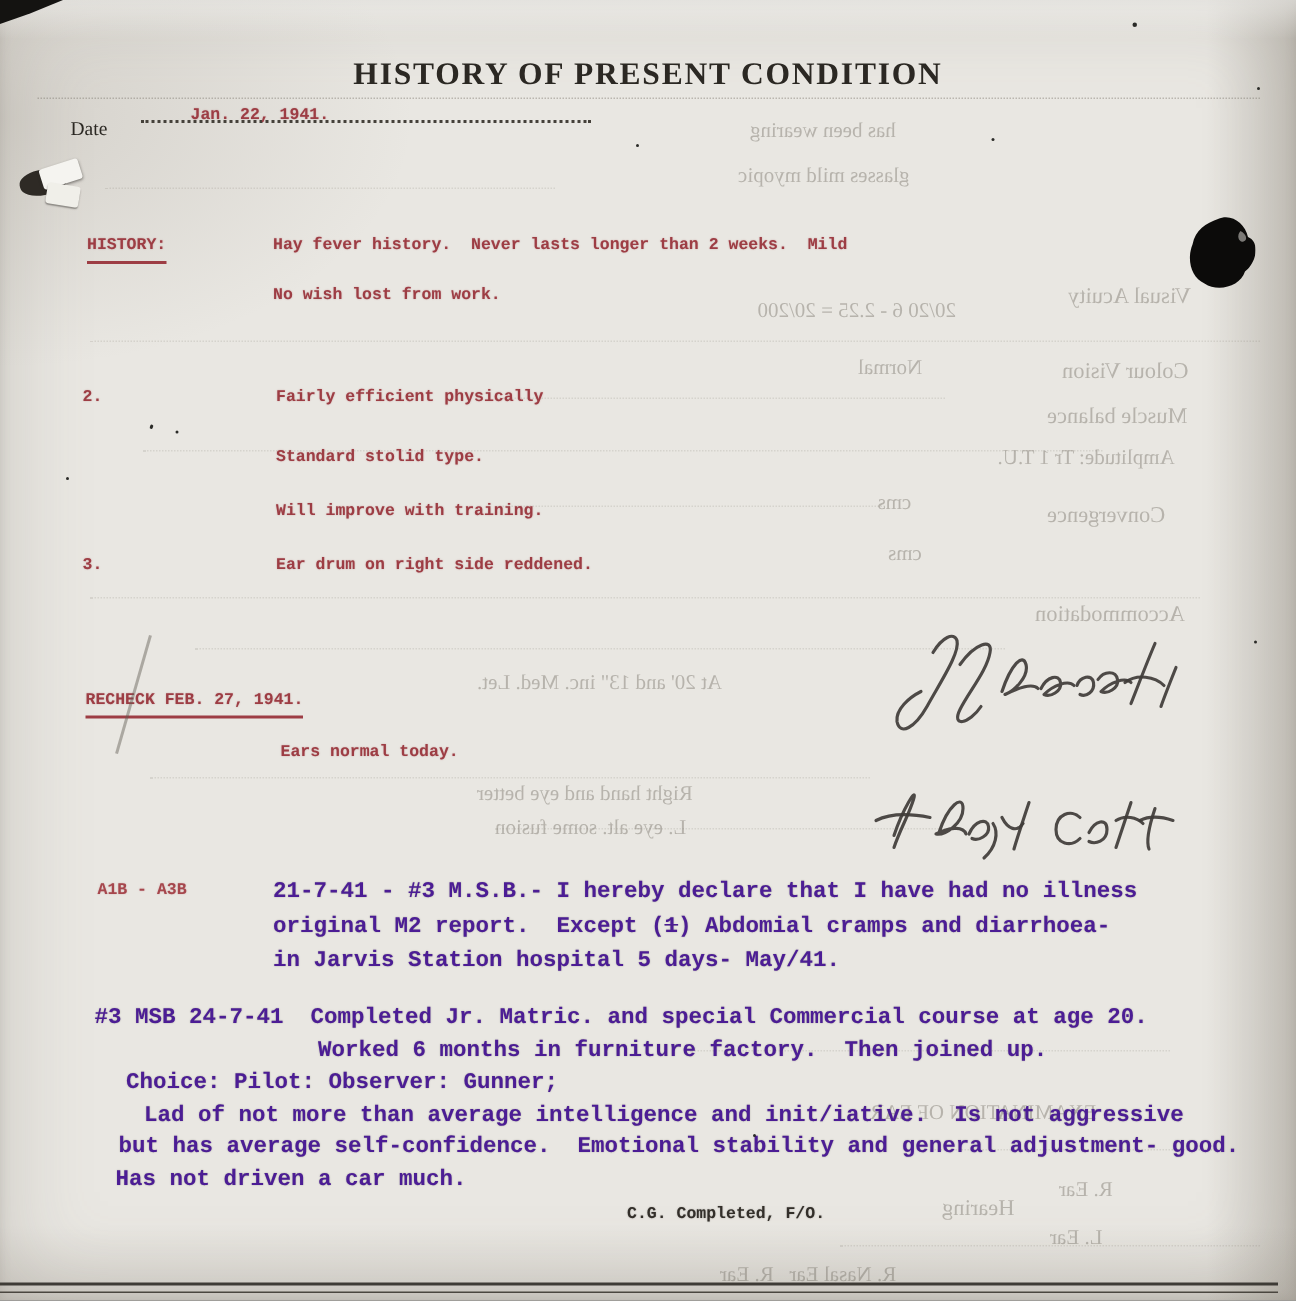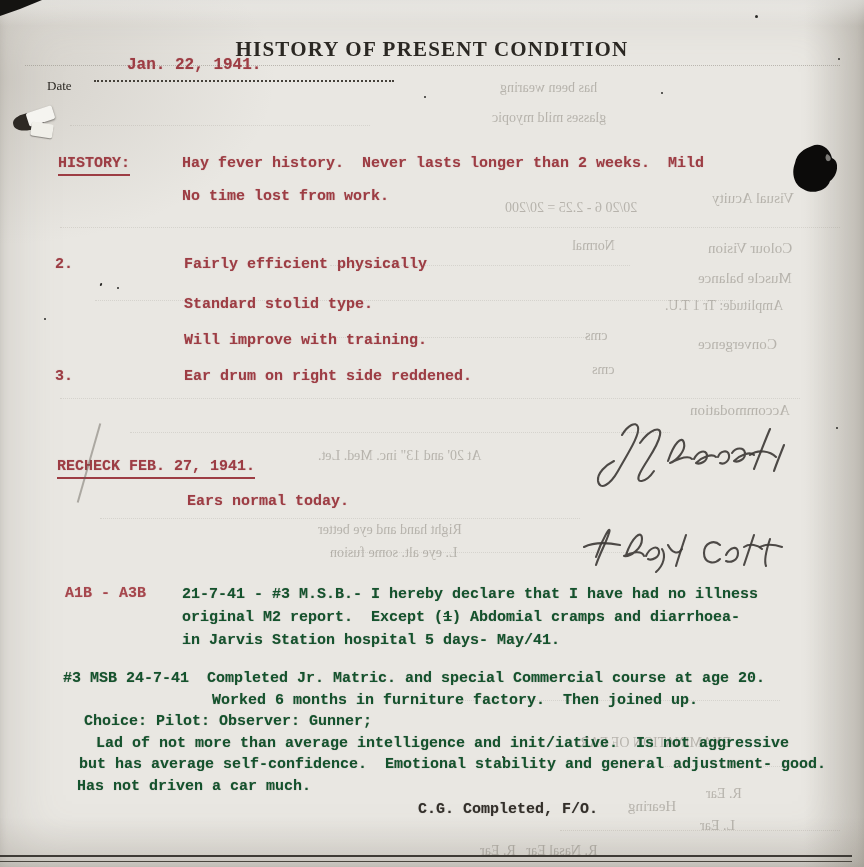--- a/index.html
+++ b/index.html
@@ -8,32 +8,32 @@
     background:#e9e7e2;
     box-shadow:inset 0 0 60px rgba(120,112,100,.28), inset 0 0 8px rgba(100,95,85,.18);
     font-family:"Liberation Sans", sans-serif;
   }
   .shade{position:absolute;pointer-events:none;}
   #shade-tl{left:0;top:0;width:300px;height:260px;background:radial-gradient(ellipse at 0% 30%,rgba(140,132,120,.22),transparent 65%);}
   #shade-right{right:0;top:0;width:60px;height:867px;background:linear-gradient(to right,transparent,rgba(125,118,106,.30));}
   #shade-bottom{left:0;bottom:0;width:864px;height:50px;background:linear-gradient(to bottom,transparent,rgba(130,122,110,.18));}
   #shade-top{left:0;top:0;width:864px;height:26px;background:linear-gradient(to bottom,rgba(250,250,248,.5),transparent);}
 
-  .typed{position:absolute;font-family:"Liberation Mono",monospace;font-weight:700;font-size:15px;line-height:18px;white-space:pre;}
+  .typed{position:absolute;font-family:"Liberation Mono",monospace;font-weight:700;font-size:11px;line-height:18px;white-space:pre;}
   .red{color:#9d3d44;text-shadow:0 0 1px rgba(157,61,68,.45);}
   .serif{position:absolute;font-family:"Liberation Serif",serif;color:#2b2823;}
   .ul{border-bottom:2px solid currentColor;padding-bottom:1px;}
 
   .bleedline{position:absolute;border-top:1.5px dotted #7a7468;opacity:.17;}
   .bleed{position:absolute;font-family:"Liberation Serif",serif;font-size:14px;color:rgba(108,102,92,.40);
          transform:scaleX(-1);filter:blur(.5px);white-space:pre;}
   .speck{position:absolute;background:#2b2b28;border-radius:50%;}
 
   .para{position:absolute;}
-  .para .typed-line{font-family:"Liberation Mono",monospace;font-weight:700;font-size:15px;white-space:pre;color:#14532d;text-shadow:0 0 1px rgba(51,47,42,.4);}
+  .para .typed-line{font-family:"Liberation Mono",monospace;font-weight:700;font-size:15px;white-space:pre;color:#4c1d95;text-shadow:0 0 1px rgba(51,47,42,.4);}
   #declaration .typed-line{line-height:23px;}
   #assessment .typed-line{line-height:21.5px;}
   #assessment .typed-line:nth-child(2){padding-left:21px;text-align:center;}
   #assessment .typed-line:nth-child(3){padding-left:21px;}
   #assessment .typed-line:nth-child(4){padding-left:33px;}
   #assessment .typed-line:nth-child(5){padding-left:16px;}
   #assessment .typed-line:nth-child(6){padding-left:14px;}
   .struck{text-decoration:line-through;}
 
   svg.sig{position:absolute;overflow:visible;}
@@ -91,25 +91,25 @@
   <span class="bleed" style="left:706px;top:786px">R. Ear</span>
   <span class="bleed" style="left:700px;top:818px">L. Ear</span>
   <span class="bleed" style="left:480px;top:843px">R. Nasal Ear   R. Ear</span>
 
   <div class="serif" style="left:0;top:37px;width:864px;text-align:center;font-size:21px;font-weight:700;letter-spacing:1.2px">HISTORY OF PRESENT CONDITION</div>
 
   <div style="position:absolute;left:25px;top:65px;width:815px;border-top:1.5px dotted rgba(115,109,99,.4)"></div>
 
   <div class="serif" style="left:47px;top:78px;font-size:13px">Date</div>
   <div style="position:absolute;left:94px;top:80px;width:300px;border-bottom:2.5px dotted #45413a"></div>
-  <div class="typed red" style="left:127px;top:56px;font-size:16px">Jan. 22, 1941.</div>
+  <div class="typed red" style="left:127px;top:68px;font-size:11px">Jan. 22, 1941.</div>
 
   <div class="typed red ul" style="left:58px;top:155px">HISTORY:</div>
   <div class="typed red" style="left:182px;top:155px">Hay fever history.  Never lasts longer than 2 weeks.  Mild</div>
-  <div class="typed red" style="left:182px;top:188px">No time lost from work.</div>
+  <div class="typed red" style="left:182px;top:188px">No wish lost from work.</div>
 
   <div class="typed red" style="left:55px;top:256px">2.</div>
   <div class="typed red" style="left:184px;top:256px">Fairly efficient physically</div>
   <div class="typed red" style="left:184px;top:332px">Will improve with training.</div>
   <div class="typed red" style="left:184px;top:296px">Standard stolid type.</div>
 
   <div class="typed red" style="left:55px;top:368px">3.</div>
   <div class="typed red" style="left:184px;top:368px">Ear drum on right side reddened.</div>
 
   <div class="typed red ul" style="left:57px;top:458px">RECHECK FEB. 27, 1941.</div>

